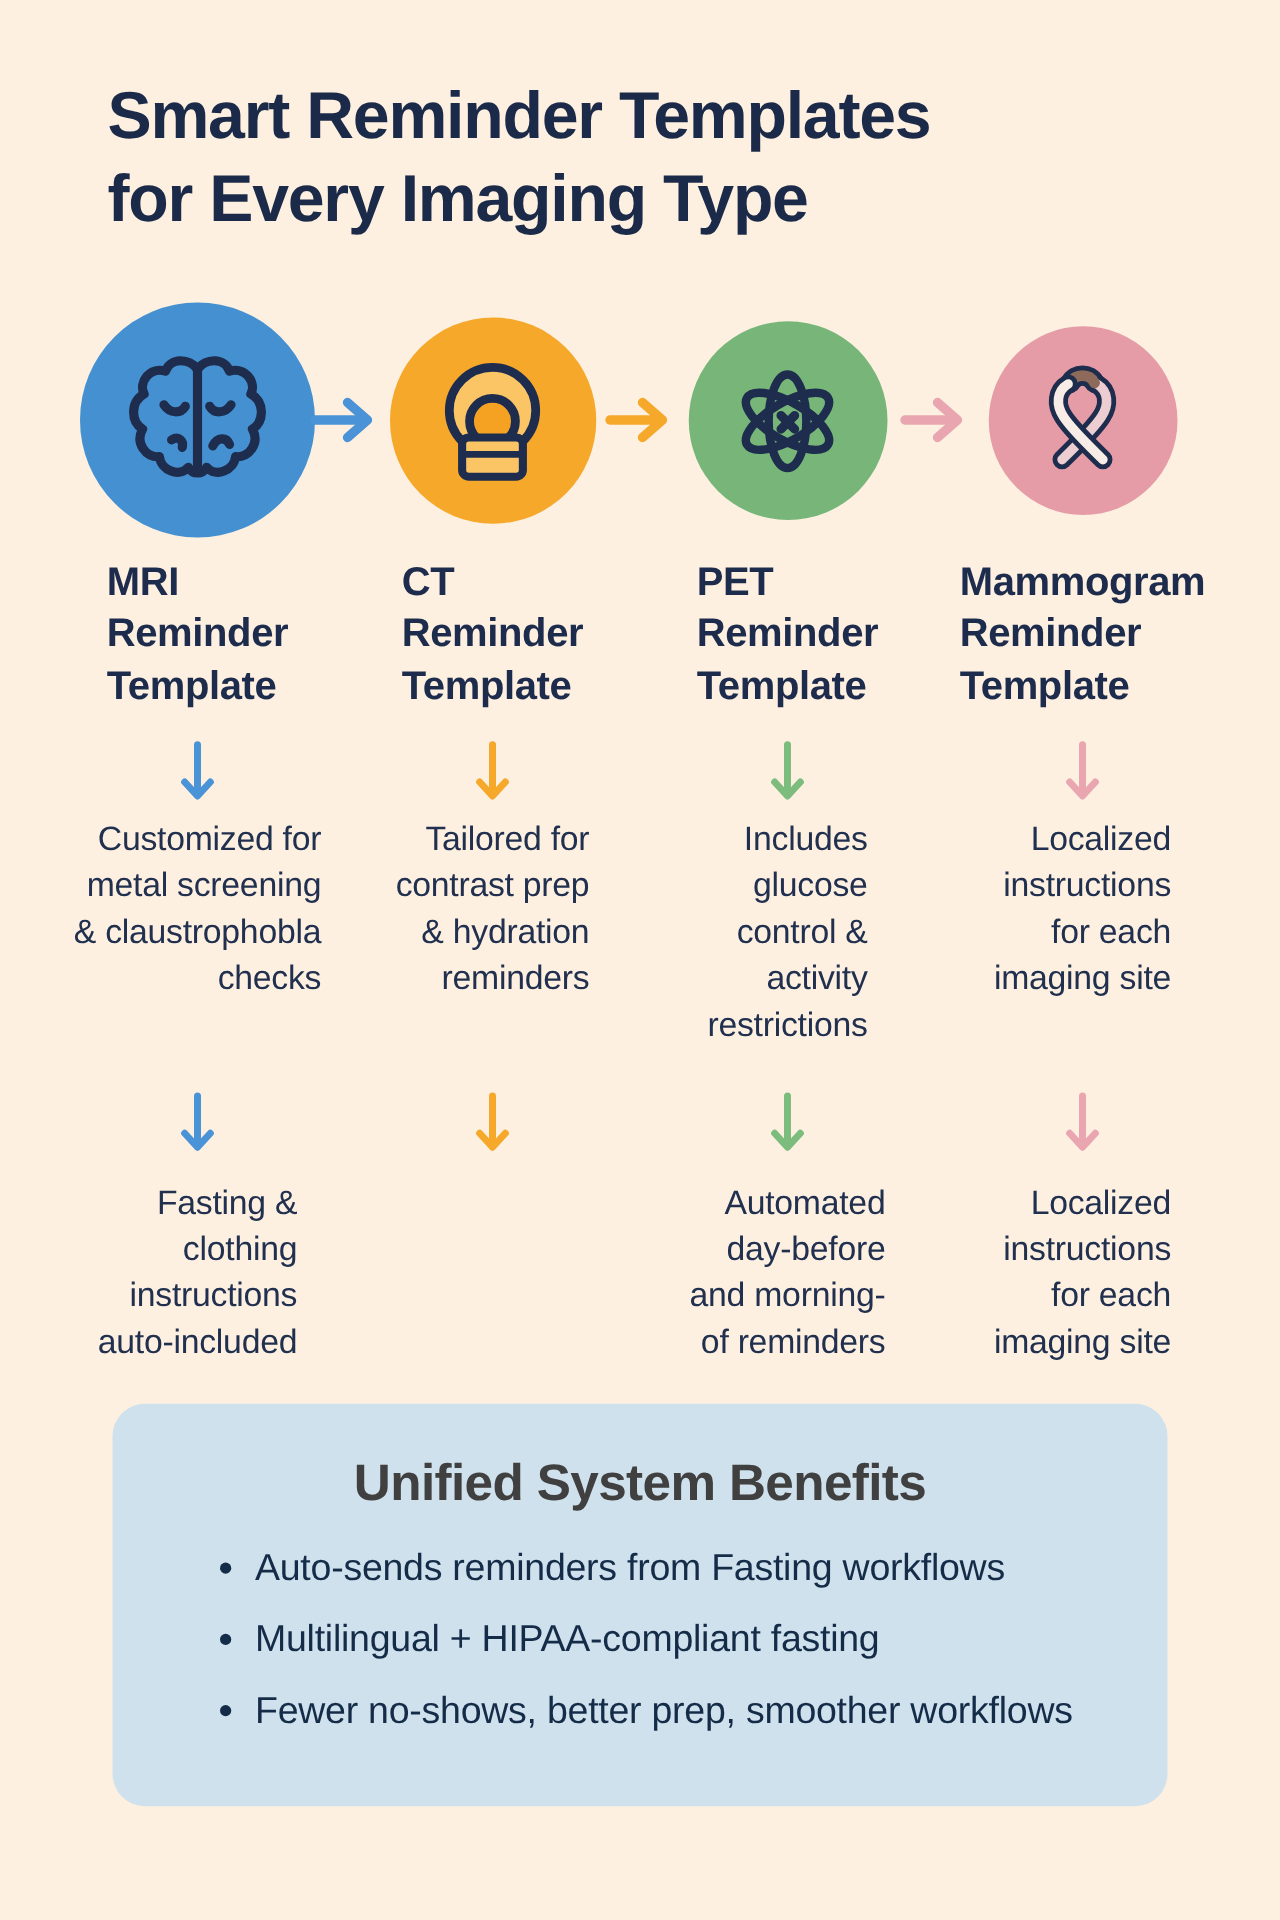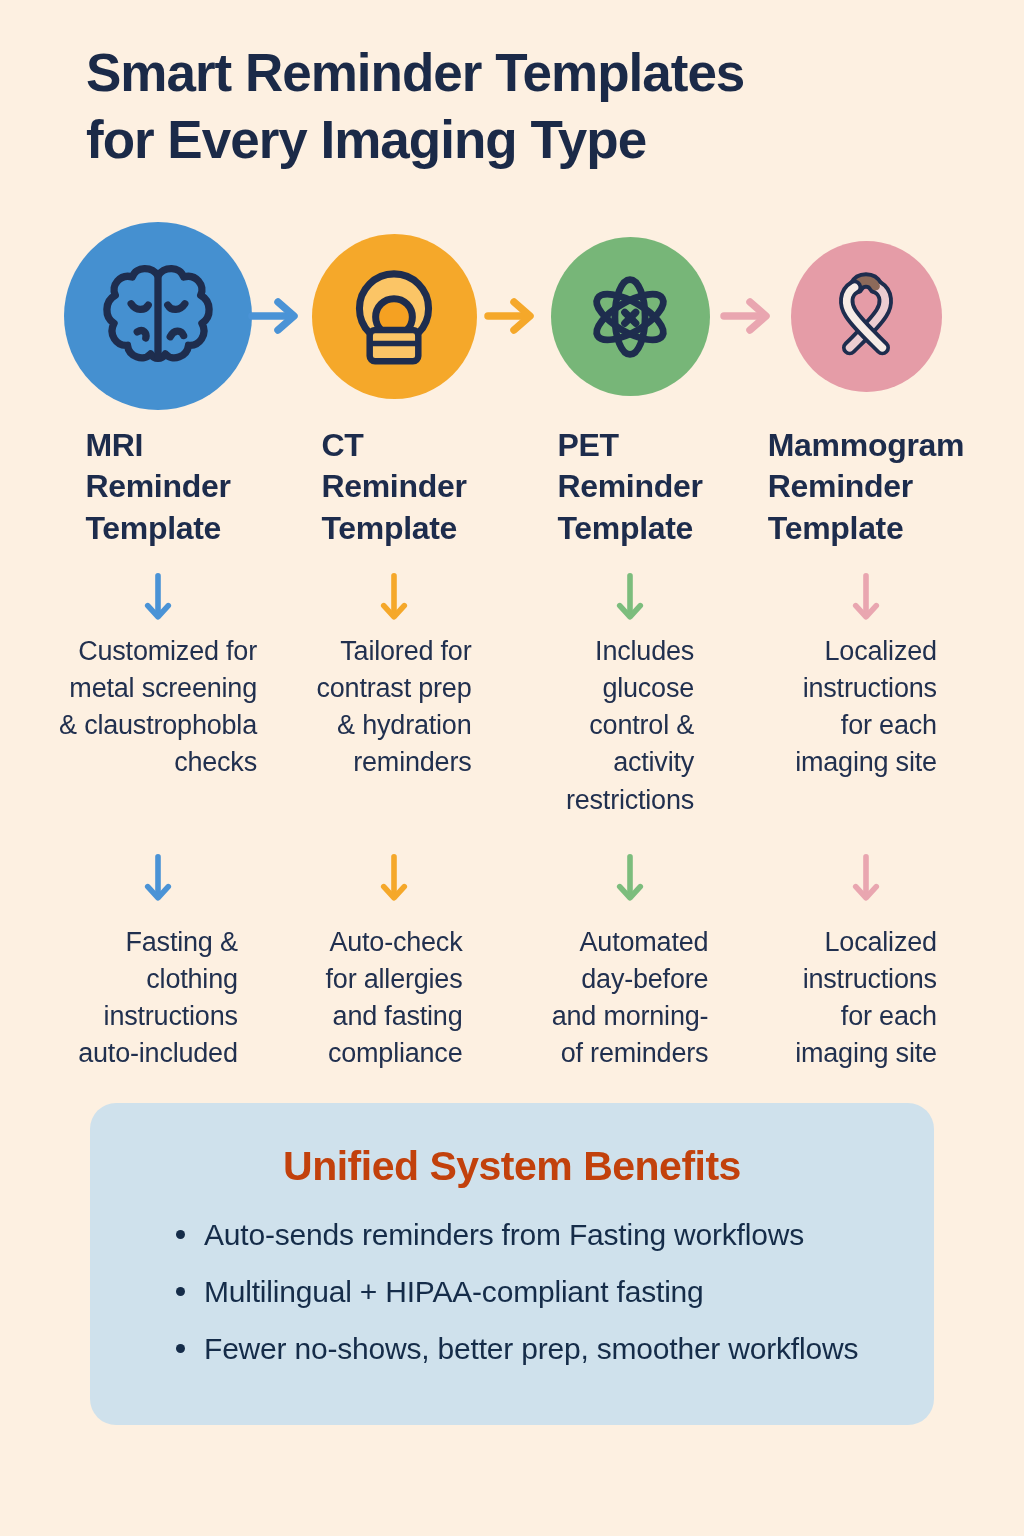--- a/index.html
+++ b/index.html
@@ -3,21 +3,21 @@
 <meta charset="utf-8">
 <style>
   html,body{margin:0;padding:0;}
   body{
     width:1024px;height:1536px;
     background:#fdf0e1;
     font-family:"Liberation Sans", sans-serif;
     color:#21304f;
     overflow:hidden;
   }
-  .page{width:1024px;height:1260px;position:relative;box-sizing:border-box;padding-top:40px;}
+  .page{width:1024px;height:1260px;position:relative;box-sizing:border-box;padding-top:60px;}
 
   .title{
     margin:0 86px;
     font-size:53px;
     font-weight:700;
     line-height:1.26;
     letter-spacing:-1px;
     color:#1b2a48;
     white-space:pre-line;
   }
@@ -59,21 +59,21 @@
   .benefits{
     margin:30px 90px 0;
     background:#cfe1ec;
     border-radius:26px;
     padding:34px 44px 40px;
     box-sizing:border-box;
   }
   .benefits h2{
     margin:6px 0 24px;
     text-align:center;
-    font-size:41px;font-weight:700;color:#c2410c;letter-spacing:-0.5px;
+    font-size:41px;font-weight:700;color:#404040;letter-spacing:-0.5px;
   }
   .benefits ul{list-style:none;margin:0;padding:0 0 0 36px;}
   .benefits li{
     font-size:30px;color:#152c49;line-height:1.4;
     margin:15px 0;position:relative;padding-left:34px;letter-spacing:-0.2px;
   }
   .benefits li::before{
     content:"";position:absolute;left:6px;top:16px;
     width:9px;height:9px;border-radius:50%;background:#152c49;
   }
@@ -157,24 +157,20 @@
       <div class="row-step">Tailored for
 contrast prep
 &amp; hydration
 reminders</div>
       <div class="row-arrow2">
         <svg width="30" height="56" viewBox="0 0 30 60" fill="none" stroke="#f5a82a" stroke-width="6" stroke-linecap="round" stroke-linejoin="round">
           <path d="M15 4 V46"></path>
             <path d="M4 36 L15 48 L26 36"></path>
         </svg>
       </div>
-      <div class="row-step last">Auto-check
-for allergies
-and fasting
-compliance</div>
     </div>
 
     <div class="col">
       <div class="row-icon">
         <div class="circle pet">
           <svg width="104" height="104" viewBox="0 0 100 100" fill="none" stroke="#1e2d4e" stroke-linecap="round">
             <ellipse cx="50" cy="51" rx="36" ry="14.5" stroke-width="6.5" transform="rotate(90 50 51)"></ellipse>
             <ellipse cx="50" cy="51" rx="36" ry="14.5" stroke-width="6.5" transform="rotate(30 50 51)"></ellipse>
             <ellipse cx="50" cy="51" rx="36" ry="14.5" stroke-width="6.5" transform="rotate(150 50 51)"></ellipse>
             <path d="M45 46.5 L55.5 57" stroke-width="7"></path>

